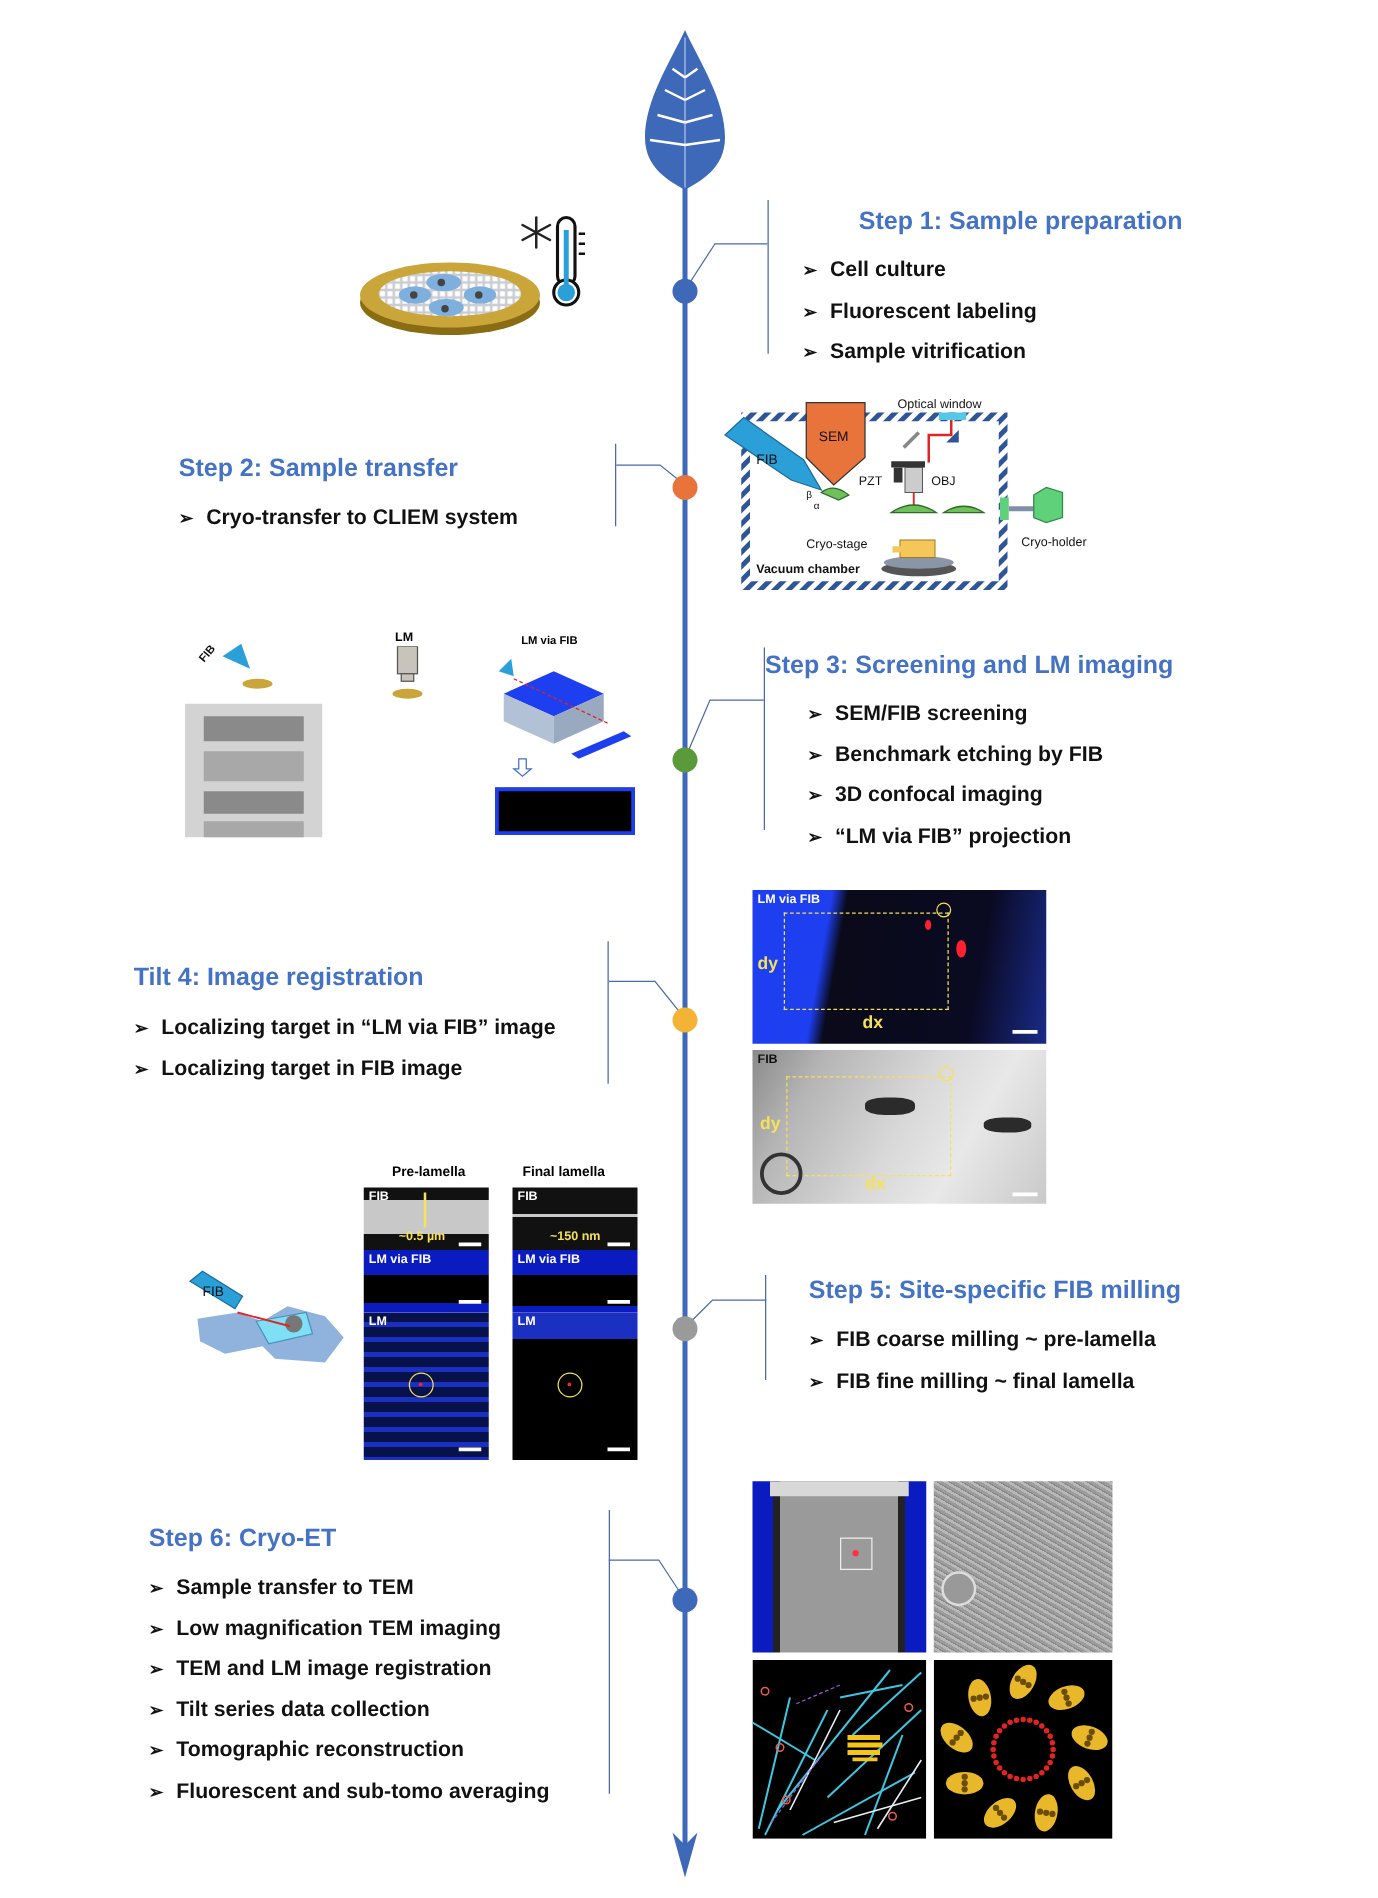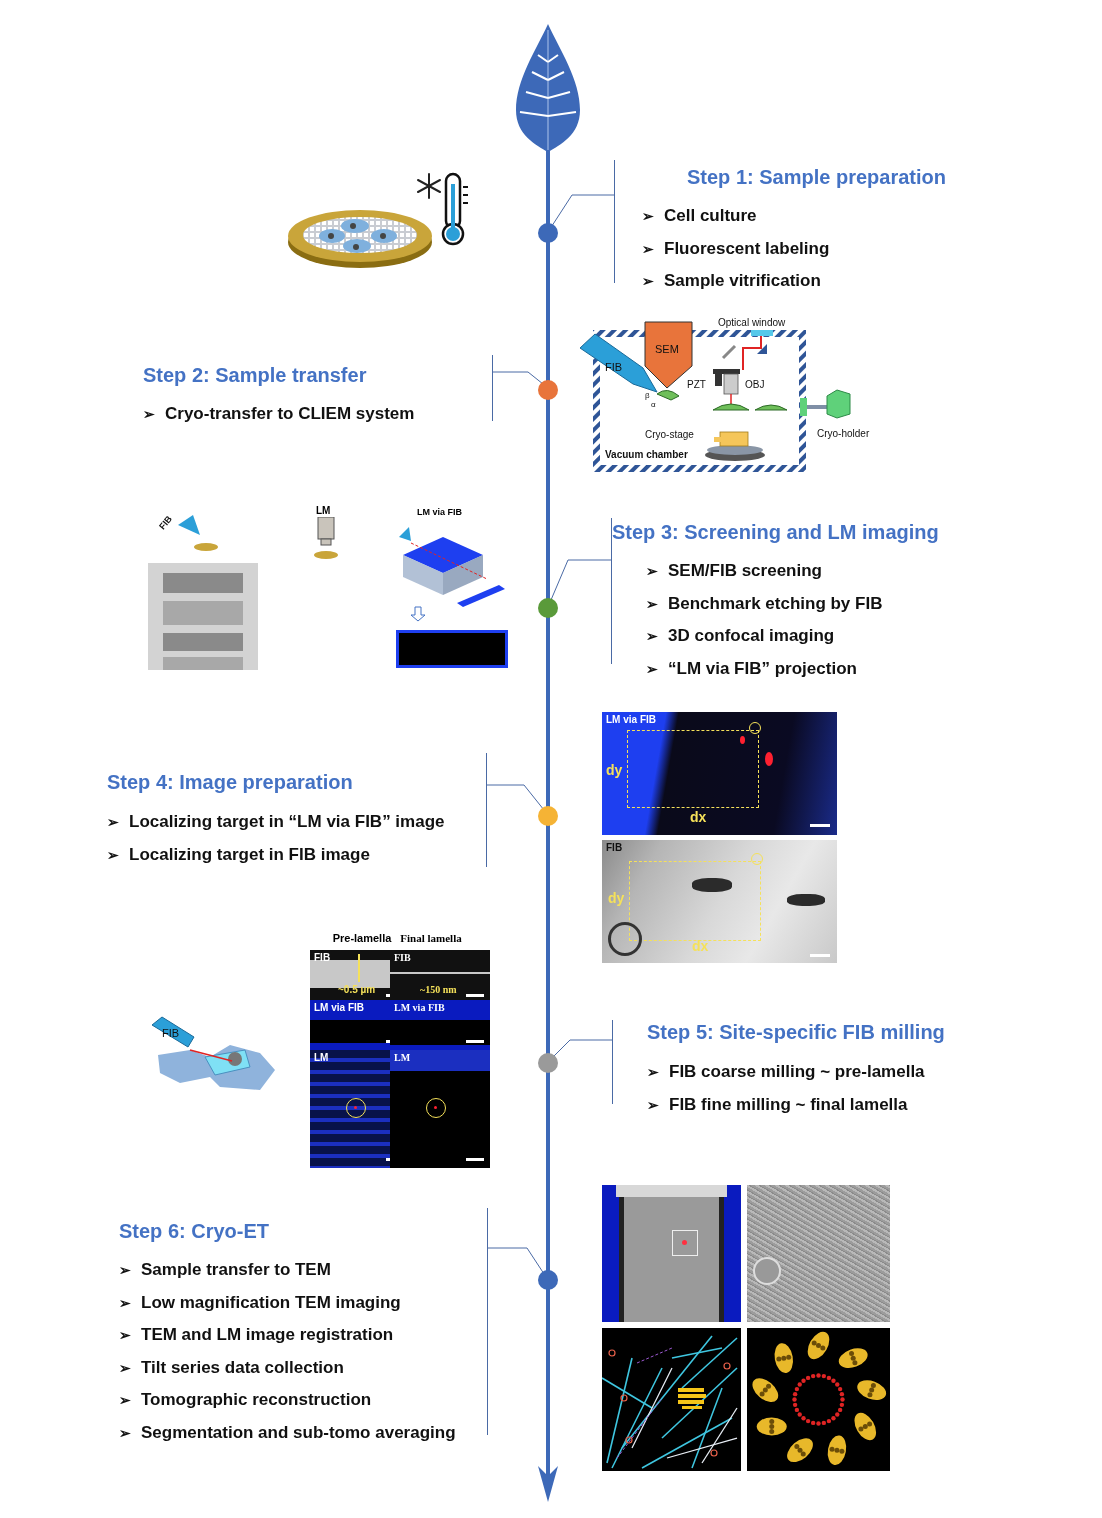--- a/index.html
+++ b/index.html
@@ -218,21 +218,21 @@
       <path d="M88 40 L88 62 L48 80 L48 58 Z" fill="#7f93b0" opacity="0.8"></path>
       <line x1="16" y1="28" x2="92" y2="64" stroke="#e02424" stroke-dasharray="3 2"></line>
       <path d="M62 88 L104 70 L110 74 L68 92 Z" fill="#1e3ff0"></path>
       <path d="M20 92 L26 92 L26 100 L30 100 L23 106 L16 100 L20 100 Z" fill="#fff" stroke="#4472c4"></path>
     </svg>
     <div class="abs" style="left:1px;top:125px;width:112px;height:38px;background:#000;border:3px solid #1e3ff0;box-sizing:border-box;"></div>
   </div>
 </div>
 
 <div>
-  <div class="step-title" style="left:107px;top:771px;">Step 4: Image preparation</div>
+  <div class="step-title" style="left:107px;top:771px;">Tilt 4: Image registration</div>
   <ul class="bullets" style="left:107px;top:812px;">
     <li>
         <span class="arr">➢</span>
         <span class="txt">Localizing target in “LM via FIB” image</span>
       </li>
     <li>
         <span class="arr">➢</span>
         <span class="txt">Localizing target in FIB image</span>
       </li>
   </ul>
@@ -273,41 +273,41 @@
   </ul>
   <svg class="abs" style="left:150px;top:1015px;" width="130" height="80">
     <path d="M8 40 L40 35 L60 42 L80 30 L110 38 L125 55 L110 75 L70 72 L60 62 L30 68 L10 58 Z" fill="#8fb3dc"></path>
     <path d="M55 42 L95 35 L100 52 L65 60 Z" fill="#7fe0f5" stroke="#4a90c0"></path>
     <circle cx="85" cy="44" r="7" fill="#777"></circle>
     <line x1="40" y1="35" x2="82" y2="46" stroke="#e02424" stroke-width="1.5"></line>
     <path d="M2 10 L12 2 L44 22 L38 32 Z" fill="#2b9fd8" stroke="#1a6a99"></path>
     <text x="12" y="22" font-size="11" fill="#111">FIB</text>
   </svg>
 
-  <div class="abs" style="left:310px;top:932px;width:104px;">
+  <div class="abs" style="left:291px;top:932px;width:104px;">
     <div style="text-align:center;font-size:11px;font-weight:bold;height:18px;">Pre-lamella</div>
     <div class="panel" style="position:relative;width:100px;height:50px;background:linear-gradient(#111 0 20%,#c8c8c8 20% 75%,#111 75%);">
       <div class="lbl" style="left:4px;top:2px;">FIB</div>
       <div class="abs" style="left:48px;top:4px;width:1.5px;height:28px;background:#f5e15a;"></div>
       <div class="ylbl" style="left:28px;top:34px;font-size:10px;">~0.5 µm</div>
       <div class="scalebar" style="left:76px;top:44px;width:18px;"></div>
     </div>
     <div class="panel" style="position:relative;width:100px;height:50px;background:linear-gradient(#0a1bbf 0 40%,#000 40% 85%,#0a1bbf 85%);">
       <div class="lbl" style="left:4px;top:2px;">LM via FIB</div>
       <div class="scalebar" style="left:76px;top:40px;width:18px;"></div>
     </div>
     <div class="panel" style="position:relative;width:100px;height:118px;background:repeating-linear-gradient(#08124a 0 8px,#1b2fc0 8px 12px);">
       <div class="lbl" style="left:4px;top:2px;">LM</div>
       <div class="abs" style="left:36px;top:48px;width:18px;height:18px;border:1.5px solid #f5e15a;border-radius:50%;"></div>
       <div class="abs" style="left:44px;top:56px;width:3px;height:3px;background:#ff2030;border-radius:50%;"></div>
       <div class="scalebar" style="left:76px;top:108px;width:18px;"></div>
     </div>
   </div>
 
-  <div class="abs" style="left:390px;top:932px;width:82px;font-family:Liberation Serif, serif;">
+  <div class="abs" style="left:410px;top:932px;width:82px;">
     <div style="text-align:center;font-size:11px;font-weight:bold;height:18px;">Final lamella</div>
     <div class="panel" style="position:relative;width:100px;height:50px;background:linear-gradient(#111 0 43%,#c8c8c8 43% 48%,#111 48%);">
       <div class="lbl" style="left:4px;top:2px;">FIB</div>
       <div class="ylbl" style="left:30px;top:34px;font-size:10px;">~150 nm</div>
       <div class="scalebar" style="left:76px;top:44px;width:18px;"></div>
     </div>
     <div class="panel" style="position:relative;width:100px;height:50px;background:linear-gradient(#0a1bbf 0 40%,#000 40% 90%,#0a1bbf 90%);">
       <div class="lbl" style="left:4px;top:2px;">LM via FIB</div>
       <div class="scalebar" style="left:76px;top:40px;width:18px;"></div>
     </div>
@@ -338,21 +338,21 @@
     <li>
         <span class="arr">➢</span>
         <span class="txt">Tilt series data collection</span>
       </li>
     <li>
         <span class="arr">➢</span>
         <span class="txt">Tomographic reconstruction</span>
       </li>
     <li>
         <span class="arr">➢</span>
-        <span class="txt">Segmentation and sub-tomo averaging</span>
+        <span class="txt">Fluorescent and sub-tomo averaging</span>
       </li>
   </ul>
 
   <div class="panel" style="left:602px;top:1185px;width:139px;height:137px;background:linear-gradient(90deg,#0a1bbf 0 12%,#222 12% 16%,#9a9a9a 16% 84%,#222 84% 88%,#0a1bbf 88%);">
     <div class="abs" style="left:14px;top:0;width:111px;height:12px;background:#d8d8d8;"></div>
     <div class="abs" style="left:70px;top:45px;width:24px;height:24px;border:1.5px solid #eee;"></div>
     <div class="abs" style="left:80px;top:55px;width:5px;height:5px;background:#ff3040;border-radius:50%;"></div>
   </div>
 
   <div class="panel" style="left:747px;top:1185px;width:143px;height:137px;background:repeating-linear-gradient(30deg,#9c9c9c 0 2px,#b8b8b8 2px 4px,#8a8a8a 4px 5px);">

